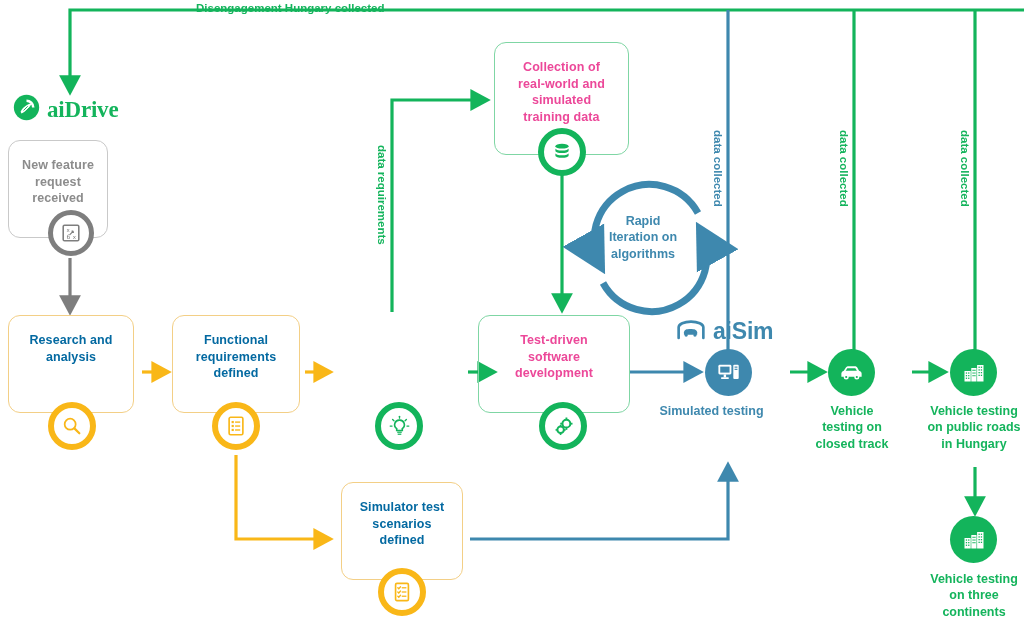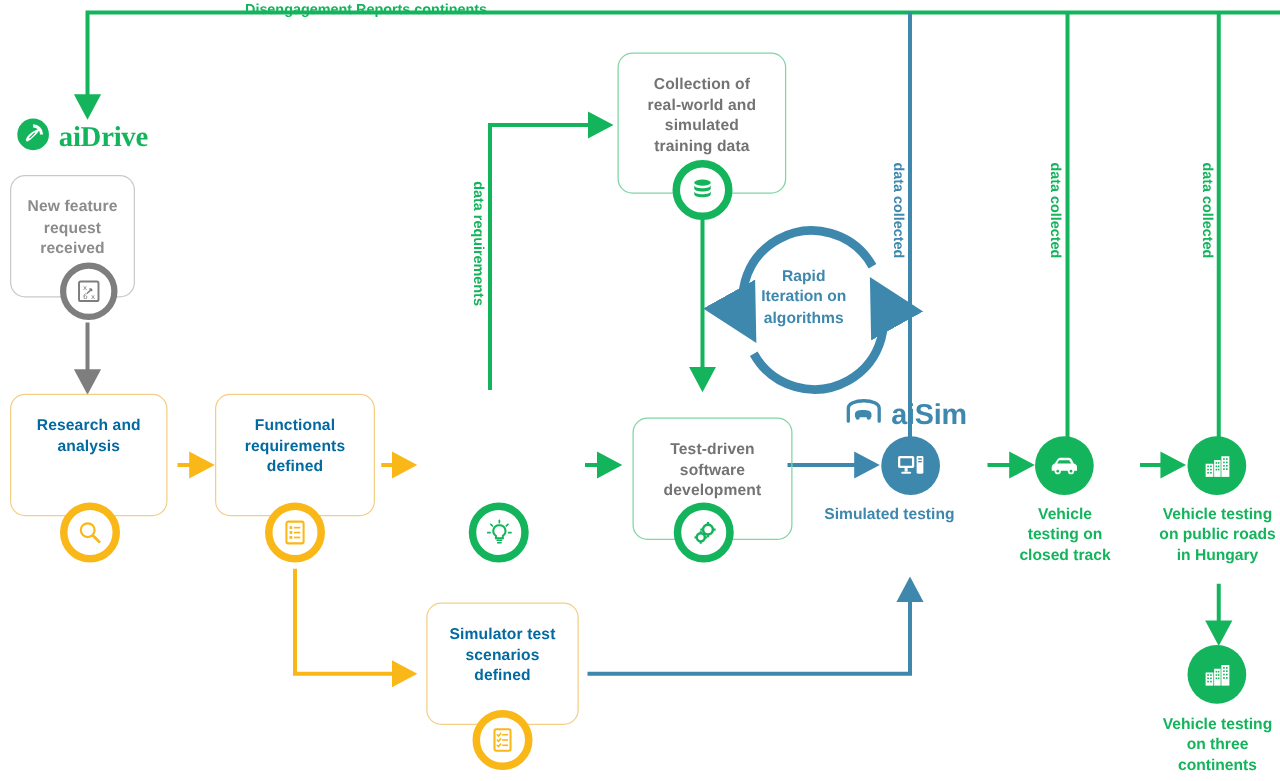--- a/index.html
+++ b/index.html
@@ -41,21 +41,21 @@
     font-size: 12.5px;
     font-weight: bold;
     line-height: 1.32;
     letter-spacing: .1px;
   }
   .pbox.gray { border-color: #c9c9c9; }
   .pbox.gray .ptext { color: #8c8c8c; }
   .pbox.amber { border-color: #f3cf86; }
   .pbox.amber .ptext { color: #0369a1; }
   .pbox.green { border-color: #7fd6a4; }
-  .pbox.green .ptext { color: #737373; }
+  .pbox.green .ptext { color: #ec4899; }
 
   
   .badge {
     position: absolute;
     border-radius: 50%;
     box-sizing: border-box;
     background: #ffffff;
     display: flex;
     align-items: center;
     justify-content: center;
@@ -168,21 +168,21 @@
 
       <path d="M975,467 L975,513" stroke="#13b45b" marker-end="url(#ah-green)"></path>
     </g>
 
     <g fill="none" stroke="#3e88ae" stroke-width="7">
       <path d="M603,283 A55,55 0 0 0 700,229" marker-end="url(#ah-blue)"></path>
       <path d="M698,213 A55,55 0 0 0 601,267" marker-end="url(#ah-blue)"></path>
     </g>
   </svg>
 
-  <div class="flabel green" style="left:196px; top:2px;">Disengagement Reports continents</div>
+  <div class="flabel green" style="left:196px; top:2px;">Disengagement Hungary collected</div>
 
   <div class="flabel green vert" style="left:388px; top:145px;">data requirements</div>
 
   <div class="flabel blue vert" style="left:724px; top:130px;">data collected</div>
 
   <div class="flabel green vert" style="left:850px; top:130px;">data collected</div>
 
   <div class="flabel green vert" style="left:971px; top:130px;">data collected</div>
 
   <div class="brand aidrive" style="left:13px; top:94px;font-family:Liberation Serif, serif;">
@@ -248,21 +248,21 @@
       <g stroke="#13b45b" stroke-width="1.4" stroke-linecap="round">
         <line x1="12" y1="1.4" x2="12" y2="3.3"></line>
         <line x1="4.8" y1="4.6" x2="6.2" y2="6"></line>
         <line x1="19.2" y1="4.6" x2="17.8" y2="6"></line>
         <line x1="2.3" y1="11.6" x2="4.2" y2="11.6"></line>
         <line x1="21.7" y1="11.6" x2="19.8" y2="11.6"></line>
       </g>
     </svg>
   </div>
 
-  <div class="pbox green" style="left:506px; top:315px; width:128px; height:98px;margin-top:19px;">
+  <div class="pbox green" style="left:478px; top:315px; width:152px; height:98px;">
     <div class="ptext" style="white-space:pre-line;">Test-driven
 software
 development</div>
   </div>
   <div class="badge ring-green" style="left:539px; top:402px; width:48px; height:48px;">
     <svg width="23" height="23" viewBox="0 0 24 24">
       <g fill="none" stroke="#13b45b" stroke-width="2.1">
         <circle cx="15" cy="9" r="4.1"></circle>
         <circle cx="9" cy="15.5" r="3.4"></circle>
       </g>

